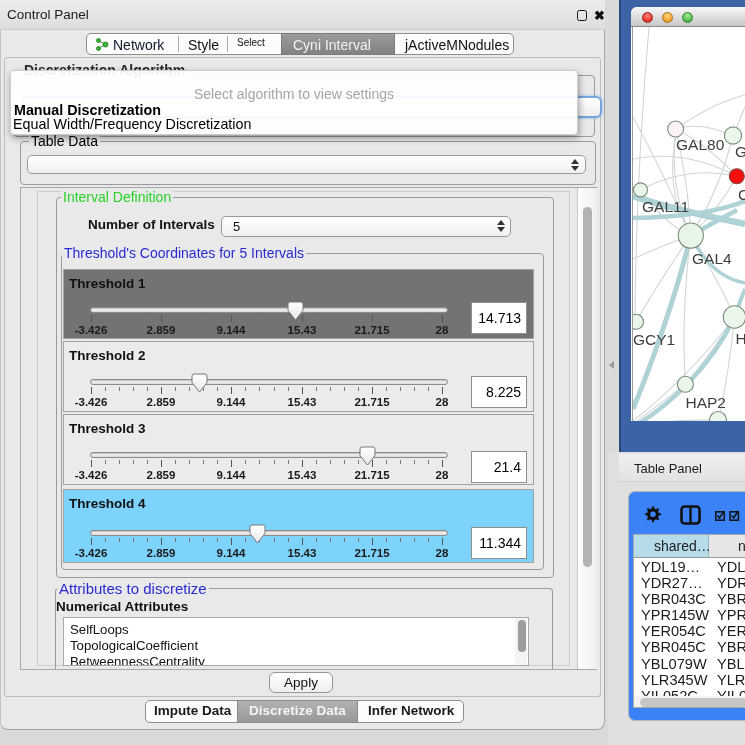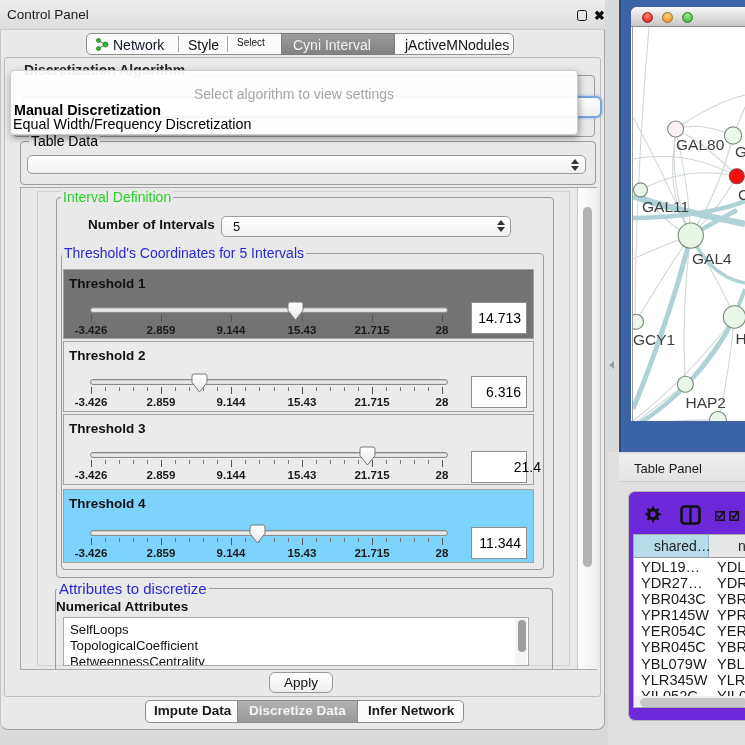--- a/index.html
+++ b/index.html
@@ -112,21 +112,21 @@
           </linearGradient>
         </defs>
     </svg>
     <div style="position:absolute;left:27px;top:54px;transform:translateX(-50%);font-size:11.5px;font-weight:bold;color:#1a1a1a;">-3.426</div>
     <div style="position:absolute;left:97px;top:54px;transform:translateX(-50%);font-size:11.5px;font-weight:bold;color:#1a1a1a;">2.859</div>
     <div style="position:absolute;left:167px;top:54px;transform:translateX(-50%);font-size:11.5px;font-weight:bold;color:#1a1a1a;">9.144</div>
     <div style="position:absolute;left:238px;top:54px;transform:translateX(-50%);font-size:11.5px;font-weight:bold;color:#1a1a1a;">15.43</div>
     <div style="position:absolute;left:308px;top:54px;transform:translateX(-50%);font-size:11.5px;font-weight:bold;color:#1a1a1a;">21.715</div>
     <div style="position:absolute;left:378px;top:54px;transform:translateX(-50%);font-size:11.5px;font-weight:bold;color:#1a1a1a;">28</div>
     <div style="position:absolute;left:407px;top:34px;width:56px;height:32px;background:#fff;border:1px solid #8f8f8f;box-sizing:border-box;"></div>
-    <div style="position:absolute;left:407px;top:42px;width:50px;text-align:right;font-size:14px;color:#000;">6.316</div>
+    <div style="position:absolute;left:407px;top:42px;width:50px;text-align:right;font-size:14px;color:#000;">8.225</div>
   </div>
   <div class="abs" style="left:63px;top:414px;width:471px;height:71px;border:1px solid #a2a2a2;background:#ebebeb;box-sizing:border-box;">
     <div style="position:absolute;left:5px;top:6px;font-size:13.5px;font-weight:bold;color:#111;">Threshold 3</div>
     <div style="position:absolute;left:26px;top:37px;width:358px;height:6px;border:1px solid #8b8b8b;border-radius:3px;background:linear-gradient(#b9b9b9,#f2f2f2 45%,#d9d9d9);box-sizing:border-box;"></div>
     <div style="position:absolute;left:27px;top:45px;width:352px;height:4px;background:repeating-linear-gradient(90deg,#777 0,#777 1px,transparent 1px,transparent 14.04px);"></div>
     <div style="position:absolute;left:27px;top:45px;width:352px;height:7px;background:repeating-linear-gradient(90deg,#555 0,#555 1px,transparent 1px,transparent 70.2px);"></div>
     <svg style="position:absolute;left:295.0px;top:31px;" width="17" height="20" viewBox="0 0 17 20">
       <path d="M1 3 Q1 1 3 1 L14 1 Q16 1 16 3 L16 9.5 L8.5 19 L1 9.5 Z" fill="url(#g414)" stroke="#777" stroke-width="1"></path>
       <defs>
           <linearGradient id="g414" x1="0" y1="0" x2="0" y2="1">
@@ -135,21 +135,21 @@
           </linearGradient>
         </defs>
     </svg>
     <div style="position:absolute;left:27px;top:54px;transform:translateX(-50%);font-size:11.5px;font-weight:bold;color:#1a1a1a;">-3.426</div>
     <div style="position:absolute;left:97px;top:54px;transform:translateX(-50%);font-size:11.5px;font-weight:bold;color:#1a1a1a;">2.859</div>
     <div style="position:absolute;left:167px;top:54px;transform:translateX(-50%);font-size:11.5px;font-weight:bold;color:#1a1a1a;">9.144</div>
     <div style="position:absolute;left:238px;top:54px;transform:translateX(-50%);font-size:11.5px;font-weight:bold;color:#1a1a1a;">15.43</div>
     <div style="position:absolute;left:308px;top:54px;transform:translateX(-50%);font-size:11.5px;font-weight:bold;color:#1a1a1a;">21.715</div>
     <div style="position:absolute;left:378px;top:54px;transform:translateX(-50%);font-size:11.5px;font-weight:bold;color:#1a1a1a;">28</div>
     <div style="position:absolute;left:407px;top:36px;width:56px;height:32px;background:#fff;border:1px solid #8f8f8f;box-sizing:border-box;"></div>
-    <div style="position:absolute;left:407px;top:44px;width:50px;text-align:right;font-size:14px;color:#000;padding-left:20px;">21.4</div>
+    <div style="position:absolute;left:407px;top:44px;width:50px;text-align:right;font-size:14px;color:#000;">21.4</div>
   </div>
   <div class="abs" style="left:63px;top:489px;width:471px;height:74px;border:1px solid #a2a2a2;background:#7dd3fc;box-sizing:border-box;">
     <div style="position:absolute;left:5px;top:6px;font-size:13.5px;font-weight:bold;color:#111;">Threshold 4</div>
     <div style="position:absolute;left:26px;top:40px;width:358px;height:6px;border:1px solid #8b8b8b;border-radius:3px;background:linear-gradient(#b9b9b9,#f2f2f2 45%,#d9d9d9);box-sizing:border-box;"></div>
     <div style="position:absolute;left:27px;top:48px;width:352px;height:4px;background:repeating-linear-gradient(90deg,#777 0,#777 1px,transparent 1px,transparent 14.04px);"></div>
     <div style="position:absolute;left:27px;top:48px;width:352px;height:7px;background:repeating-linear-gradient(90deg,#555 0,#555 1px,transparent 1px,transparent 70.2px);"></div>
     <svg style="position:absolute;left:184.5px;top:34px;" width="17" height="20" viewBox="0 0 17 20">
       <path d="M1 3 Q1 1 3 1 L14 1 Q16 1 16 3 L16 9.5 L8.5 19 L1 9.5 Z" fill="url(#g489)" stroke="#777" stroke-width="1"></path>
       <defs>
           <linearGradient id="g489" x1="0" y1="0" x2="0" y2="1">
@@ -259,21 +259,21 @@
         <text x="102.5" y="317">HO</text>
         <text x="52.5" y="381">HAP2</text>
       </g>
     </svg>
   </div>
 
   <div class="abs" style="left:608px;top:452px;width:137px;height:293px;background:#e0e0e0;"></div>
   <div class="abs" style="left:619px;top:454px;width:126px;height:27px;background:linear-gradient(#efefef,#e2e2e2);border-bottom:1px solid #cfcfcf;"></div>
   <div class="abs" style="left:634px;top:461px;font-size:13px;color:#1c1c1c;">Table Panel</div>
 
-  <div class="abs" style="left:628px;top:491px;width:117px;height:230px;background:#6d28d9;border:1px solid #b5b5b5;border-radius:7px 0 0 7px;border-right:none;box-sizing:border-box;overflow:hidden;">
+  <div class="abs" style="left:628px;top:491px;width:117px;height:230px;background:#3b82f6;border:1px solid #b5b5b5;border-radius:7px 0 0 7px;border-right:none;box-sizing:border-box;overflow:hidden;">
 
     <svg style="position:absolute;left:15px;top:13px;" width="18" height="18" viewBox="0 0 18 18">
       <path fill="#111" d="M9 1.2 L10.6 1.2 L11 3.4 A6 6 0 0 1 12.9 4.2 L14.8 3 L16 4.2 L14.8 6.1 A6 6 0 0 1 15.6 8 L17.8 8.4 L17.8 10 L15.6 10.4 A6 6 0 0 1 14.8 12.3 L16 14.2 L14.8 15.4 L12.9 14.2 A6 6 0 0 1 11 15 L10.6 17.2 L9 17.2 L8.6 15 A6 6 0 0 1 6.7 14.2 L4.8 15.4 L3.6 14.2 L4.8 12.3 A6 6 0 0 1 4 10.4 L1.8 10 L1.8 8.4 L4 8 A6 6 0 0 1 4.8 6.1 L3.6 4.2 L4.8 3 L6.7 4.2 A6 6 0 0 1 8.6 3.4 Z M9.8 6.4 A2.8 2.8 0 1 0 9.8 12 A2.8 2.8 0 0 0 9.8 6.4 Z" transform="translate(-0.8,0)"></path>
     </svg>
     <svg style="position:absolute;left:51px;top:13px;" width="21" height="20" viewBox="0 0 21 20">
       <rect x="1.5" y="1.5" width="18" height="17" rx="3" fill="none" stroke="#111" stroke-width="2.6"></rect>
       <line x1="10.5" y1="2" x2="10.5" y2="18" stroke="#111" stroke-width="2.4"></line>
     </svg>
     <svg style="position:absolute;left:86px;top:18px;" width="26" height="11" viewBox="0 0 26 11">
       <rect x="0.8" y="1.8" width="8.4" height="8.4" fill="none" stroke="#111" stroke-width="1.5"></rect>

